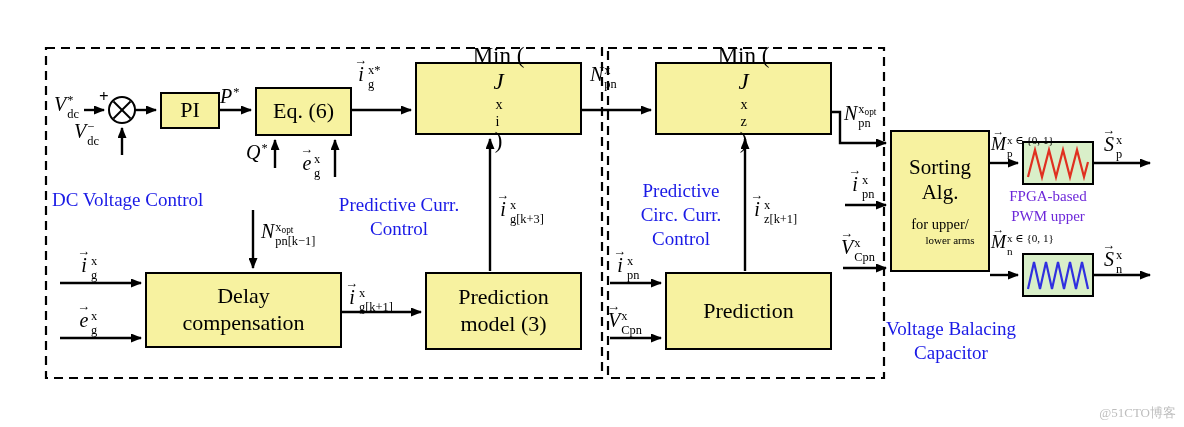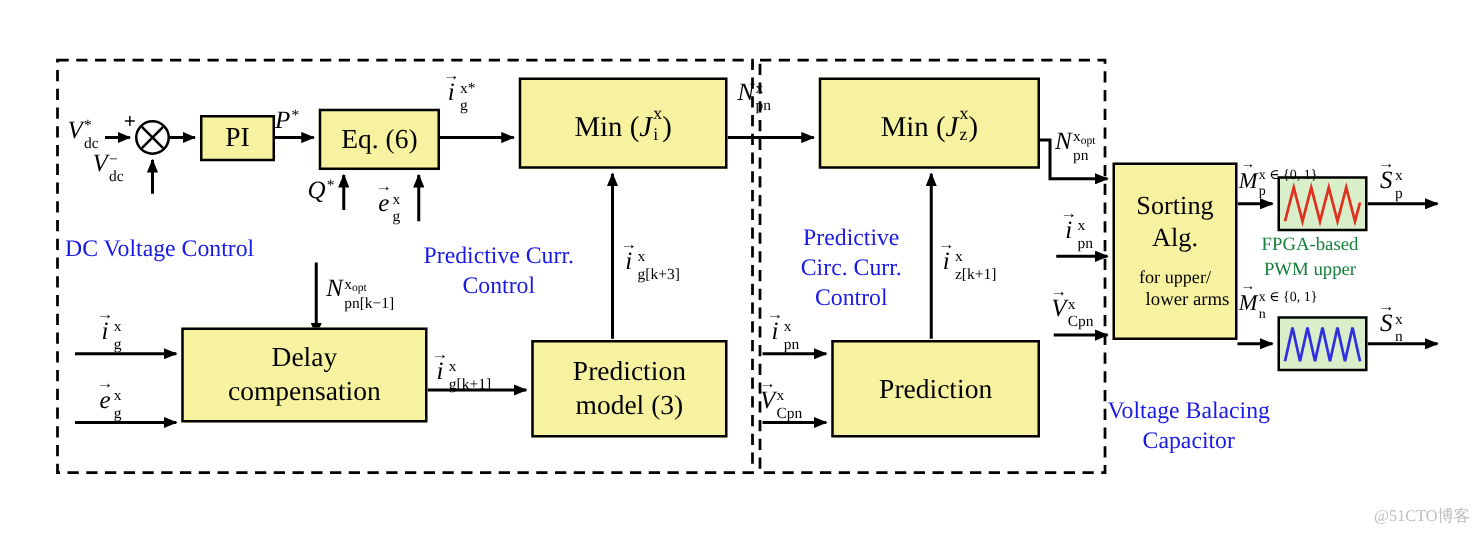--- a/index.html
+++ b/index.html
@@ -3,35 +3,35 @@
 <meta charset="utf-8">
 <style>
   html,body{margin:0;padding:0;background:#fff;}
   .canvas{position:relative;width:1184px;height:427px;background:#fff;overflow:hidden;
           font-family:"Liberation Serif","DejaVu Serif",serif;color:#000;}
   .wires{position:absolute;left:0;top:0;}
   .block{position:absolute;background:var(--block-fill,#F7F2A0);border:2px solid var(--block-border,#000);
          box-sizing:border-box;display:flex;flex-direction:column;align-items:center;justify-content:center;
          text-align:center;}
   .bl{display:block;line-height:1.22;}
-  .row{display:flex;align-items:flex-end;}
+  .row{display:flex;align-items:center;flex-direction:column;}
   .row .ss{margin-top:2px;}
   .mlab{position:absolute;display:flex;align-items:flex-start;line-height:1;white-space:nowrap;font-size:20px;}
   .v{font-style:italic;}
   .vecwrap{display:inline-flex;flex-direction:column;align-items:center;line-height:1;}
   .varrow{font-size:0.6em;line-height:0.55;transform:scaleX(1.1);}
   .ss{display:inline-flex;flex-direction:column;align-items:flex-start;font-size:0.62em;line-height:1;margin-left:1px;}
   .ss .sup{display:block;}
   .ss .sub{display:block;margin-top:2px;}
   .vecwrap + .ss{margin-top:0.55em;}
   .optp{font-size:0.75em;position:relative;top:2px;}
   .sign{position:absolute;font-size:17px;line-height:1;font-weight:bold;}
   .cap{position:absolute;color:var(--caption-blue,#1A1AE6);font-size:19px;line-height:1.25;text-align:center;}
   .cap.center{text-align:center;}
-  .pwmcap{position:absolute;color:#15803d;font-size:15px;line-height:1.3;text-align:center;}
+  .pwmcap{position:absolute;color:#6d28d9;font-size:15px;line-height:1.3;text-align:center;}
   .pwm{position:absolute;background:var(--pwm-fill,#D9EFC9);border:2px solid #000;box-sizing:border-box;
        display:flex;align-items:center;justify-content:center;}
   .wm{position:absolute;right:8px;bottom:5px;color:var(--watermark-gray,#BDBDBD);font-size:13px;
       font-family:Liberation Serif, serif;}
 </style>
 </head>
 <body>
 
 <div class="canvas">
 
@@ -105,39 +105,39 @@
         <span>Min (</span>
         <i class="v">J</i>
         <span class="ss">
           <span class="sup">x</span>
           <span class="sub">z</span>
         </span>
         <span>)</span>
       </span>
   </div>
 
-  <div class="block" style="left:145px;top:262px;width:197px;height:76px;font-size:22px;">
+  <div class="block" style="left:145px;top:272px;width:197px;height:76px;font-size:22px;">
     <span class="bl">Delay</span>
     <span class="bl">compensation</span>
   </div>
 
   <div class="block" style="left:425px;top:272px;width:157px;height:78px;font-size:22px;">
     <span class="bl">Prediction</span>
     <span class="bl">model (3)</span>
   </div>
 
   <div class="block" style="left:665px;top:272px;width:167px;height:78px;font-size:22px;">
     <span class="bl">Prediction</span>
   </div>
 
   <div class="block" style="left:890px;top:130px;width:100px;height:142px;font-size:21px;">
     <span class="bl">Sorting</span>
     <span class="bl">Alg.</span>
     <span class="bl" style="font-size:14.5px;margin-top:10px;">for upper/</span>
-    <span class="bl" style="font-size:15px;padding-left:20px;">lower arms</span>
+    <span class="bl" style="font-size:11px;padding-left:20px;">lower arms</span>
   </div>
 
   <div class="pwm" style="left:1022px;top:141px;width:72px;height:44px;">
     <svg width="66" height="38" viewBox="0 0 66 38">
       <polyline points="3,33 10,6 17,33 24,6 31,33 38,6 45,33 52,6 59,33 63,18" fill="none" style="stroke:var(--wave-red,#E03020)" stroke-width="2.2"></polyline>
     </svg>
   </div>
 
   <div class="pwm" style="left:1022px;top:253px;width:72px;height:44px;">
     <svg width="66" height="38" viewBox="0 0 66 38">

